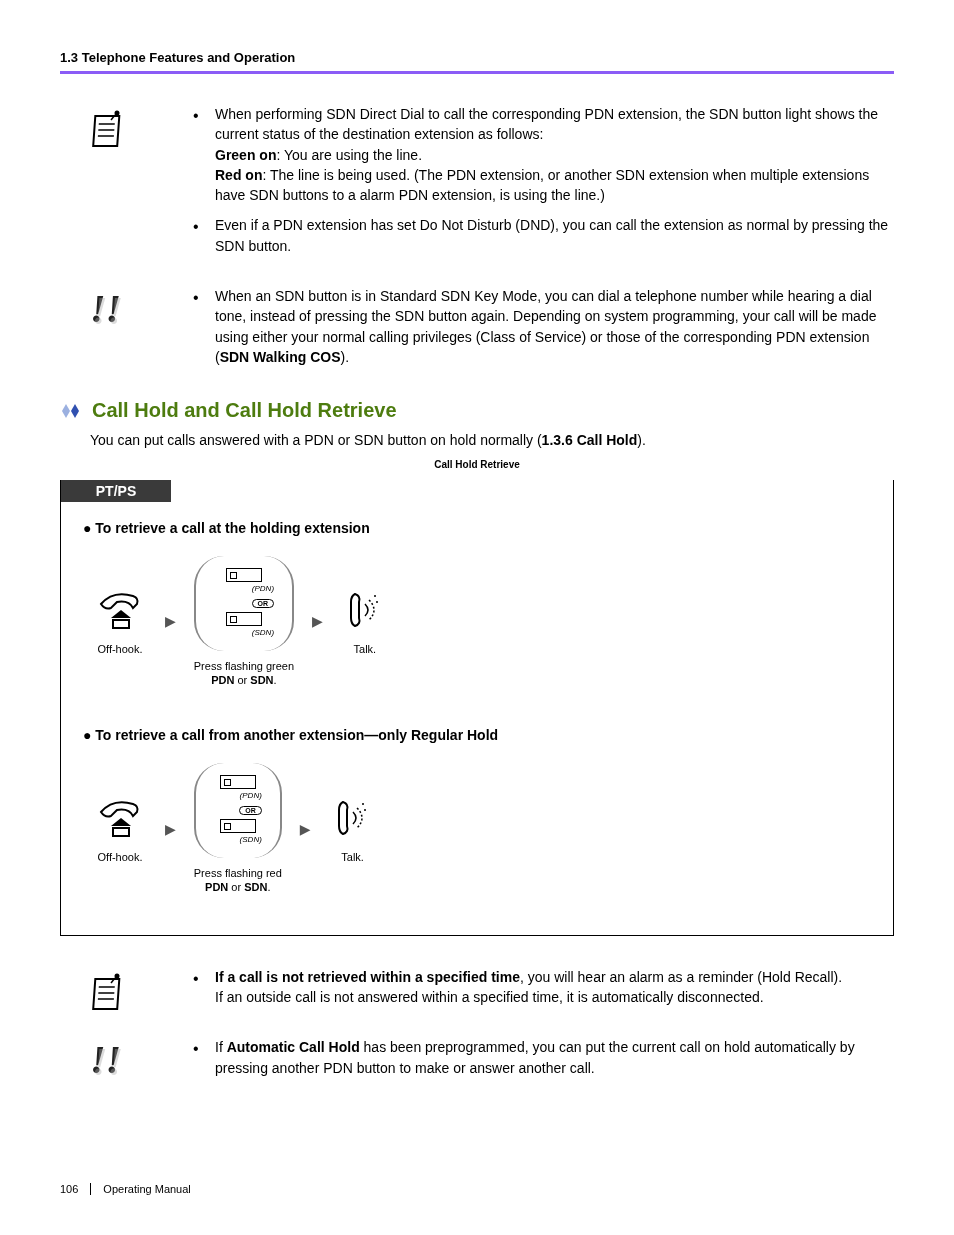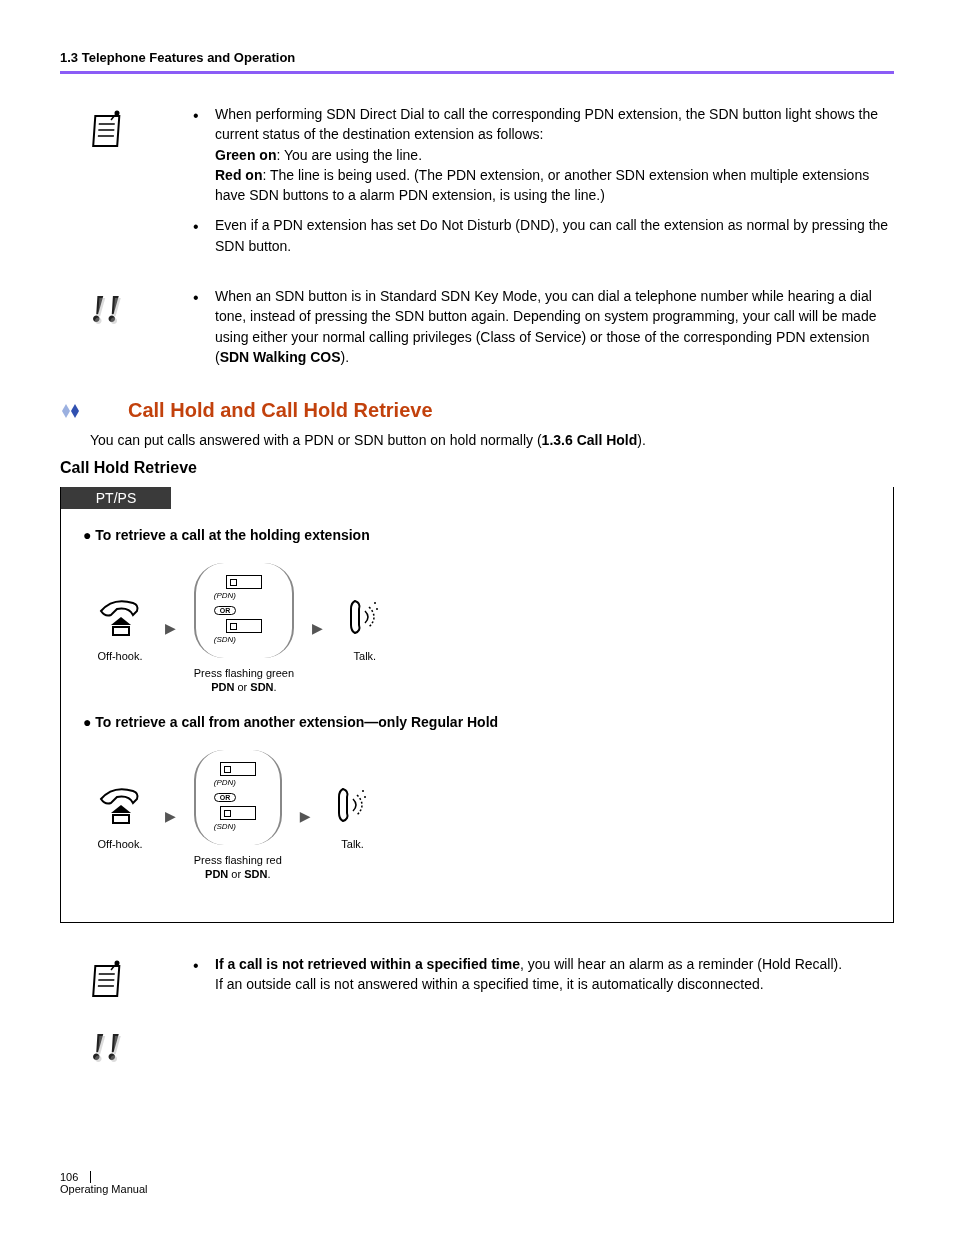--- a/index.html
+++ b/index.html
@@ -45,54 +45,54 @@
     margin-bottom: 10px;
   }
   .note-content li::before {
     content: "•";
     position: absolute;
     left: 0;
     top: 0;
     font-size: 16px;
   }
   .section-title {
-    color: #c2410c;
+    color: #4d7c0f;
     font-size: 20px;
     font-weight: bold;
     margin: 22px 0 8px 0;
     display: flex;
     align-items: center;
-    gap: 36px;
   }
   .section-title .diamonds {
     margin-right: 8px;
     display: inline-flex;
   }
   .body-text {
     font-size: 14px;
     line-height: 1.45;
     margin-left: 30px;
     margin-bottom: 6px;
   }
   .sub-bold {
-    font-size: 16px;
+    font-size: 10px;
     font-weight: bold;
     margin-top: 8px;
+    text-align: center;
   }
   .proc-box {
     border-left: 1.5px solid #000;
     border-right: 1.5px solid #000;
     border-bottom: 1.5px solid #000;
     margin-top: 10px;
     padding-bottom: 14px;
   }
   .proc-tab {
     background: #3a3a3a;
     color: #fff;
-    font-weight: normal;
+    font-weight: bold;
     font-size: 14px;
     padding: 3px 20px;
     display: inline-block;
     width: 110px;
     text-align: center;
   }
   .proc-inner {
     padding: 18px 22px 8px 22px;
   }
   .proc-subtitle {
@@ -118,21 +118,21 @@
   .step-label { line-height: 1.3; }
   .arrow {
     font-size: 14px;
     color: #555;
   }
   .button-stack {
     border-left: 2px solid #888;
     border-right: 2px solid #888;
     border-radius: 30px;
     padding: 10px 18px;
-    text-align: left;
+    text-align: right;
     font-size: 9px;
     font-style: italic;
     position: relative;
   }
   .btn-key {
     border: 1.5px solid #000;
     width: 36px;
     height: 14px;
     margin: 2px auto;
     position: relative;
@@ -159,22 +159,21 @@
     font-style: normal;
     font-weight: bold;
     margin: 2px 0;
   }
   .footer {
     position: absolute;
     bottom: 40px;
     left: 60px;
     font-size: 11px;
     display: flex;
-    align-items: flex-start;
-    flex-direction: column;
+    align-items: flex-end;
   }
   .footer .pg {
     padding-right: 12px;
     border-right: 1px solid #000;
     margin-right: 12px;
   }
 </style>
 </head>
 <body>
 
@@ -267,21 +266,21 @@
             <path d="M14 8 Q10 10 10 16 L10 32 Q10 38 14 40 Q20 38 18 32 L18 16 Q20 10 14 8 Z" fill="none" stroke="#000" stroke-width="2"></path>
             <path d="M24 18 Q30 24 24 30" fill="none" stroke="#000" stroke-width="1.5"></path>
             <path d="M28 14 Q38 24 28 34" fill="none" stroke="#000" stroke-width="1.5" stroke-dasharray="2 2"></path>
             <circle cx="34" cy="10" r="1" fill="#000"></circle>
             <circle cx="36" cy="16" r="1" fill="#000"></circle>
           </svg>
           <div class="step-label">Talk.</div>
         </div>
       </div>
 
-      <div class="proc-subtitle" style="margin-top:20px;">To retrieve a call from another extension—only Regular Hold</div>
+      <div class="proc-subtitle" style="margin-top:40px;">To retrieve a call from another extension—only Regular Hold</div>
       <div class="step-row">
         <div class="step">
           <svg width="54" height="48" viewBox="0 0 54 48">
             <path d="M8 18 Q20 4 40 10 Q46 12 44 18 L40 22 Q36 14 24 16 L18 22 Q12 24 8 18 Z" fill="none" stroke="#000" stroke-width="2"></path>
             <path d="M18 32 L28 24 L38 32 Z" fill="#000"></path>
             <rect x="20" y="34" width="16" height="8" fill="none" stroke="#000" stroke-width="2"></rect>
           </svg>
           <div class="step-label">Off-hook.</div>
         </div>
         <div class="arrow">▶</div>
@@ -334,19 +333,26 @@
     </div>
   </div>
 
   <div class="note-block">
     <div class="note-icon">
       <svg width="34" height="44" viewBox="0 0 34 44">
         <text x="0" y="34" font-size="40" font-weight="bold" font-style="italic" font-family="Georgia,serif" fill="#222">!!</text>
         <text x="2" y="36" font-size="40" font-weight="bold" font-style="italic" font-family="Georgia,serif" fill="#aaa" opacity="0.4">!!</text>
       </svg>
     </div>
+    <div class="note-content">
+      <ul>
+        <li>
+          <span>If </span><b>Automatic Call Hold</b><span> has been preprogrammed, you can put the current call on hold automatically by pressing another PDN button to make or answer another call.</span>
+        </li>
+      </ul>
+    </div>
   </div>
 </div>
 
 <div class="footer">
   <span class="pg">106</span>
   <span>Operating Manual</span>
 </div>
 
 </body></html>

